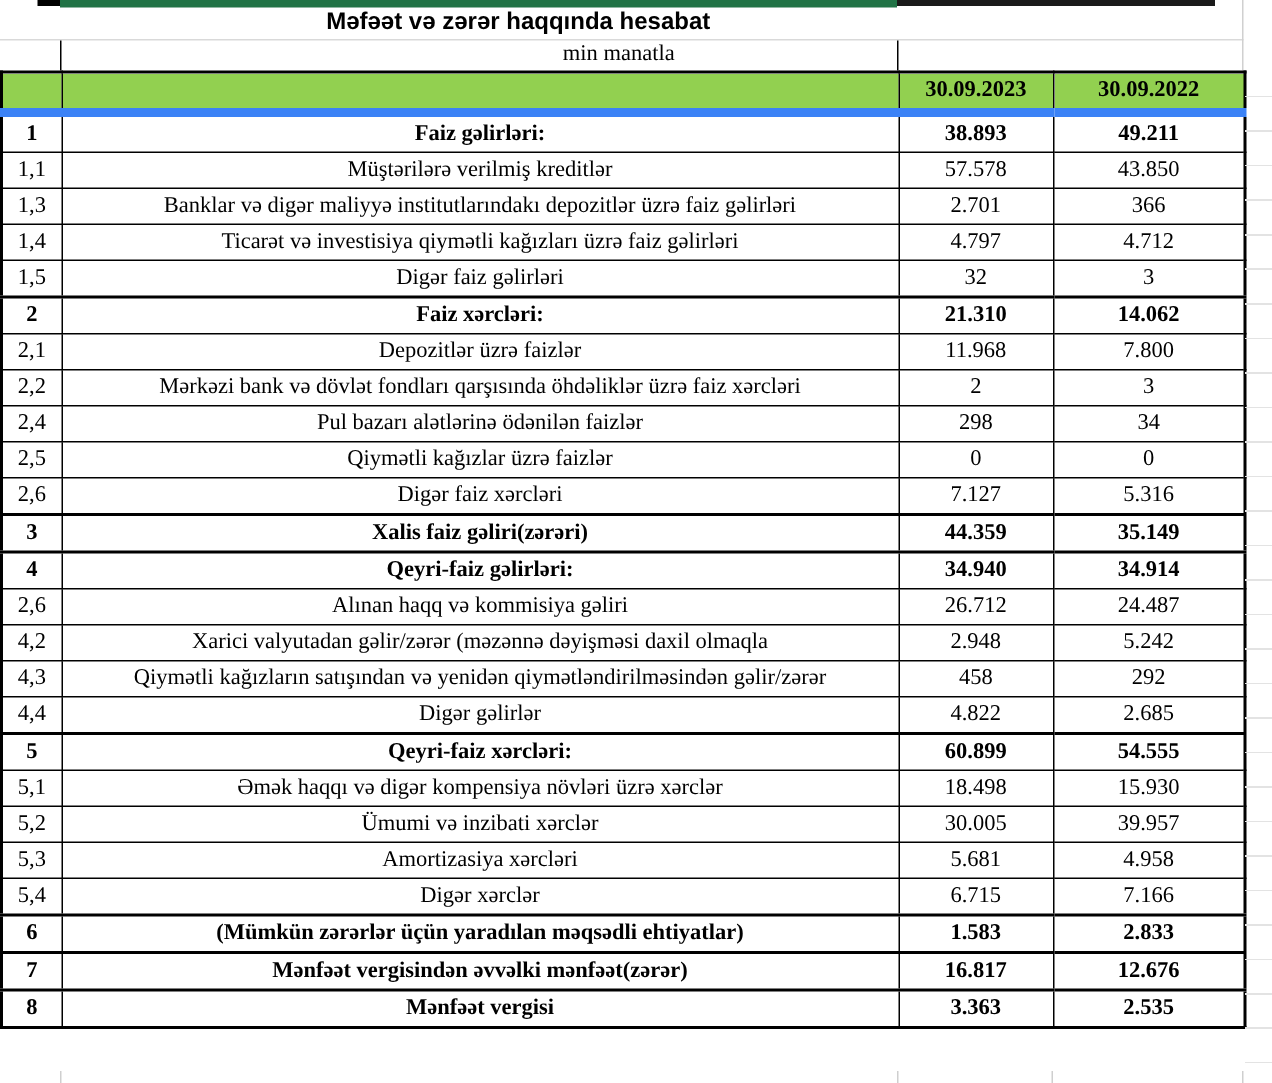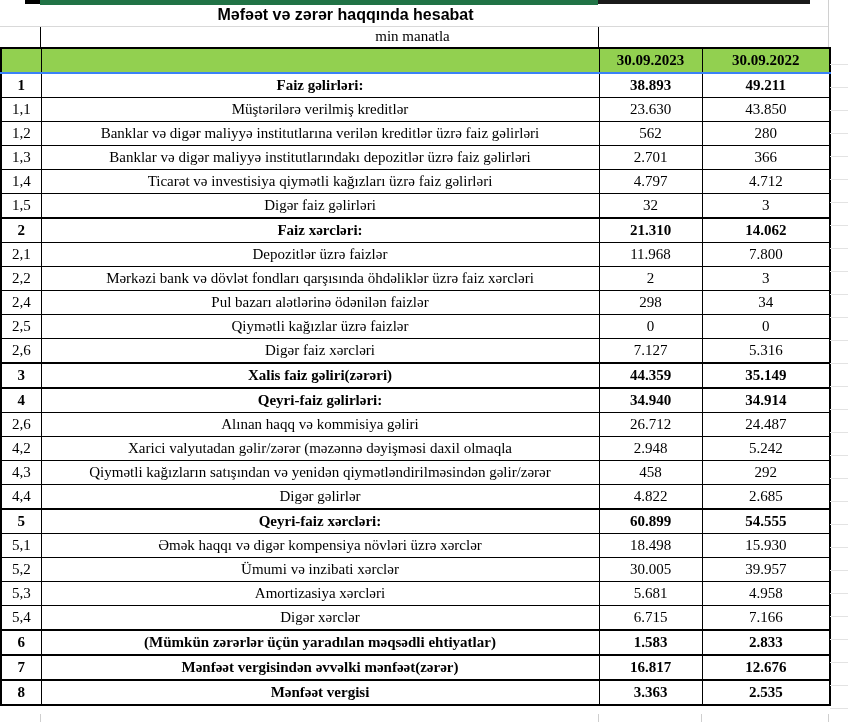--- a/index.html
+++ b/index.html
@@ -35,21 +35,21 @@
   table.report col.c-no{width:40px;}
   table.report col.c-label{width:558px;}
   table.report col.c-v1{width:103px;}
   table.report col.c-v2{width:128px;}
   table.report th, table.report td{
     border:1px solid #000;height:23px;padding:0 2px;text-align:center;vertical-align:middle;
     overflow:hidden;white-space:nowrap;
   }
   table.report{border:2px solid #000;}
   table.report thead th{
-    background:#92D050;font-weight:bold;border-bottom:2px solid #3b82f6;font-size:15px;
+    background:#92D050;font-weight:bold;border-bottom:6px solid #3b82f6;font-size:15px;
   }
   tr.section td{font-weight:bold;border-top:2px solid #000;}
   
   .gutter{
     position:absolute;left:830px;top:47px;width:18px;height:675px;
     background:repeating-linear-gradient(to bottom, transparent 0px, transparent 17px, #e3e3e3 17px, #e3e3e3 18px, transparent 18px, transparent 23px);
   }
   .tick{position:absolute;width:1px;height:8px;top:714px;background:#cfcfcf;}
   .tick.t1{left:40px;}
   .tick.t2{left:598px;}
@@ -93,28 +93,22 @@
     <tbody id="rows-body">
         <tr class="section">
     <td>1</td>
     <td>Faiz gəlirləri:</td>
     <td>38.893</td>
     <td>49.211</td>
   </tr>
         <tr>
     <td>1,1</td>
     <td>Müştərilərə verilmiş kreditlər</td>
-    <td>23.630</td>
+    <td>57.578</td>
     <td>43.850</td>
-  </tr>
-        <tr>
-    <td>1,2</td>
-    <td>Banklar və digər maliyyə institutlarına verilən kreditlər üzrə faiz gəlirləri</td>
-    <td>562</td>
-    <td>280</td>
   </tr>
         <tr>
     <td>1,3</td>
     <td>Banklar və digər maliyyə institutlarındakı depozitlər üzrə faiz gəlirləri</td>
     <td>2.701</td>
     <td>366</td>
   </tr>
         <tr>
     <td>1,4</td>
     <td>Ticarət və investisiya qiymətli kağızları üzrə faiz gəlirləri</td>

